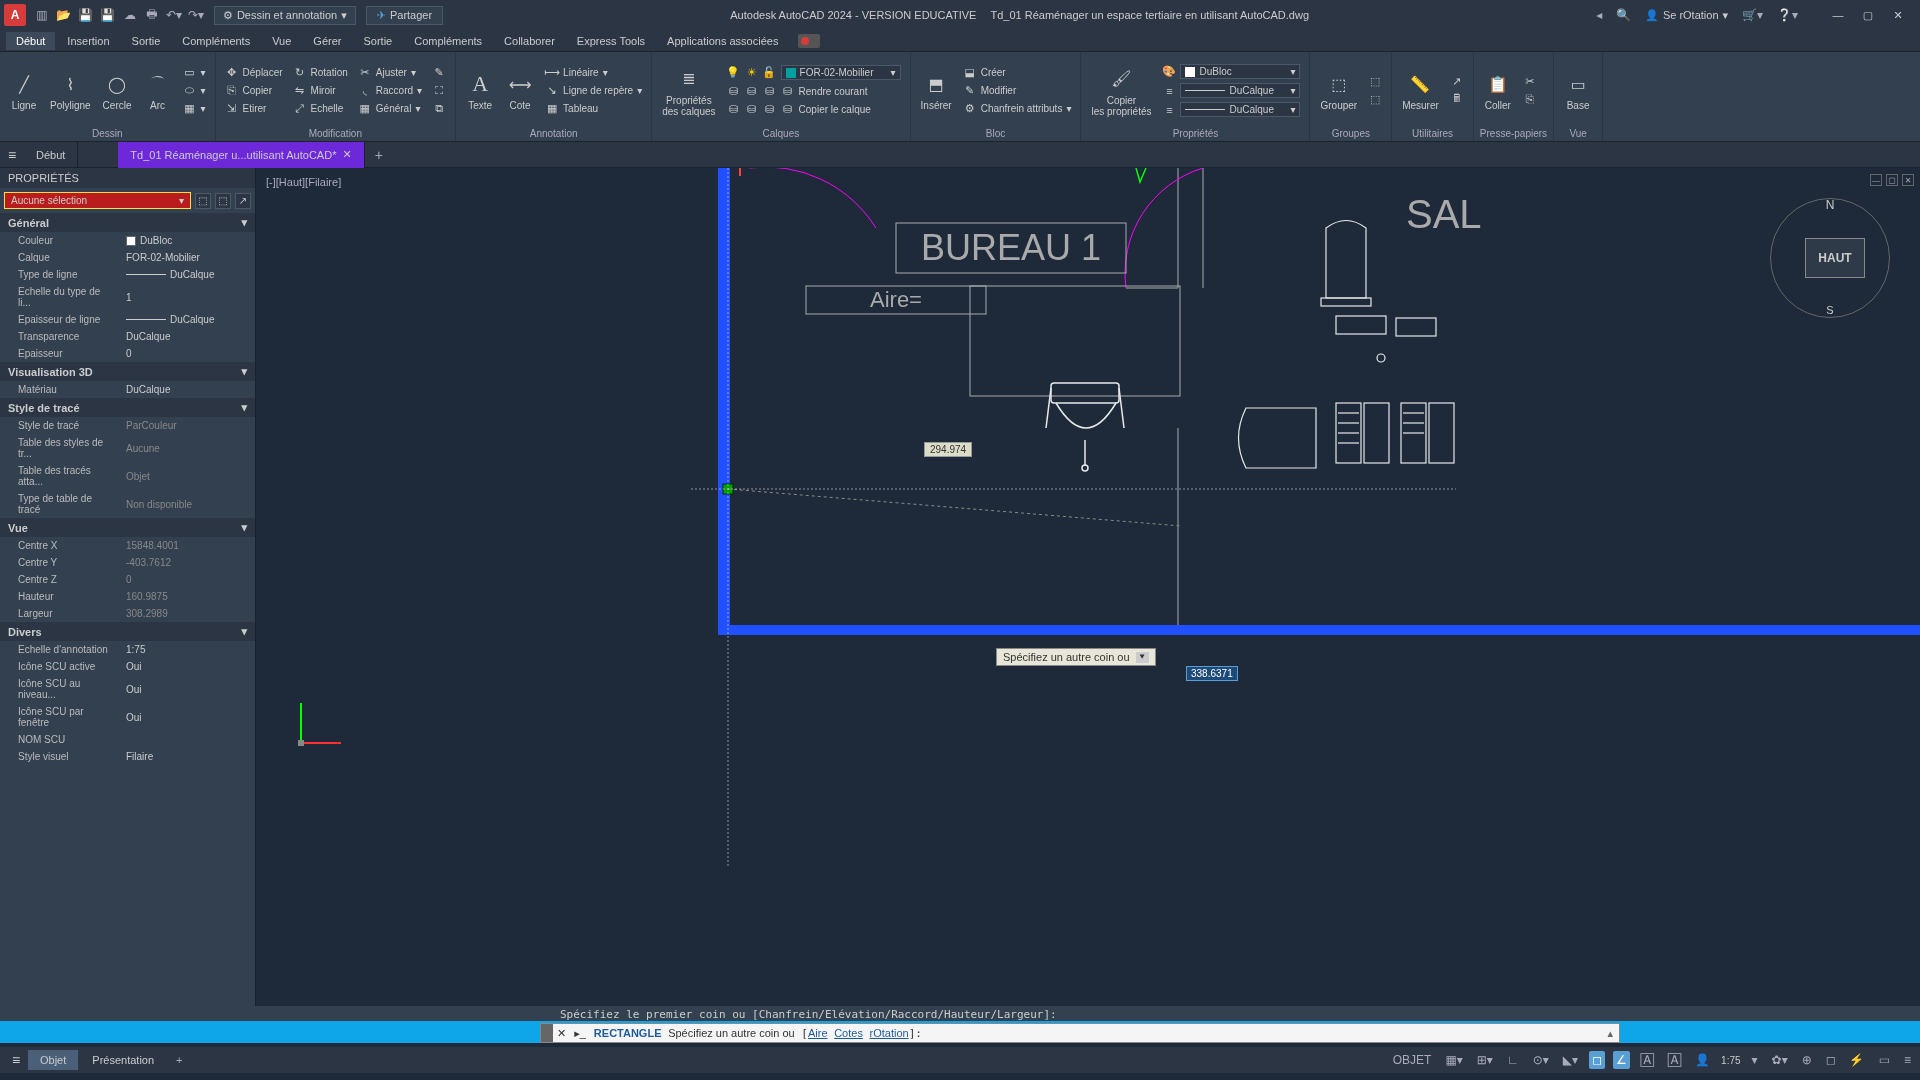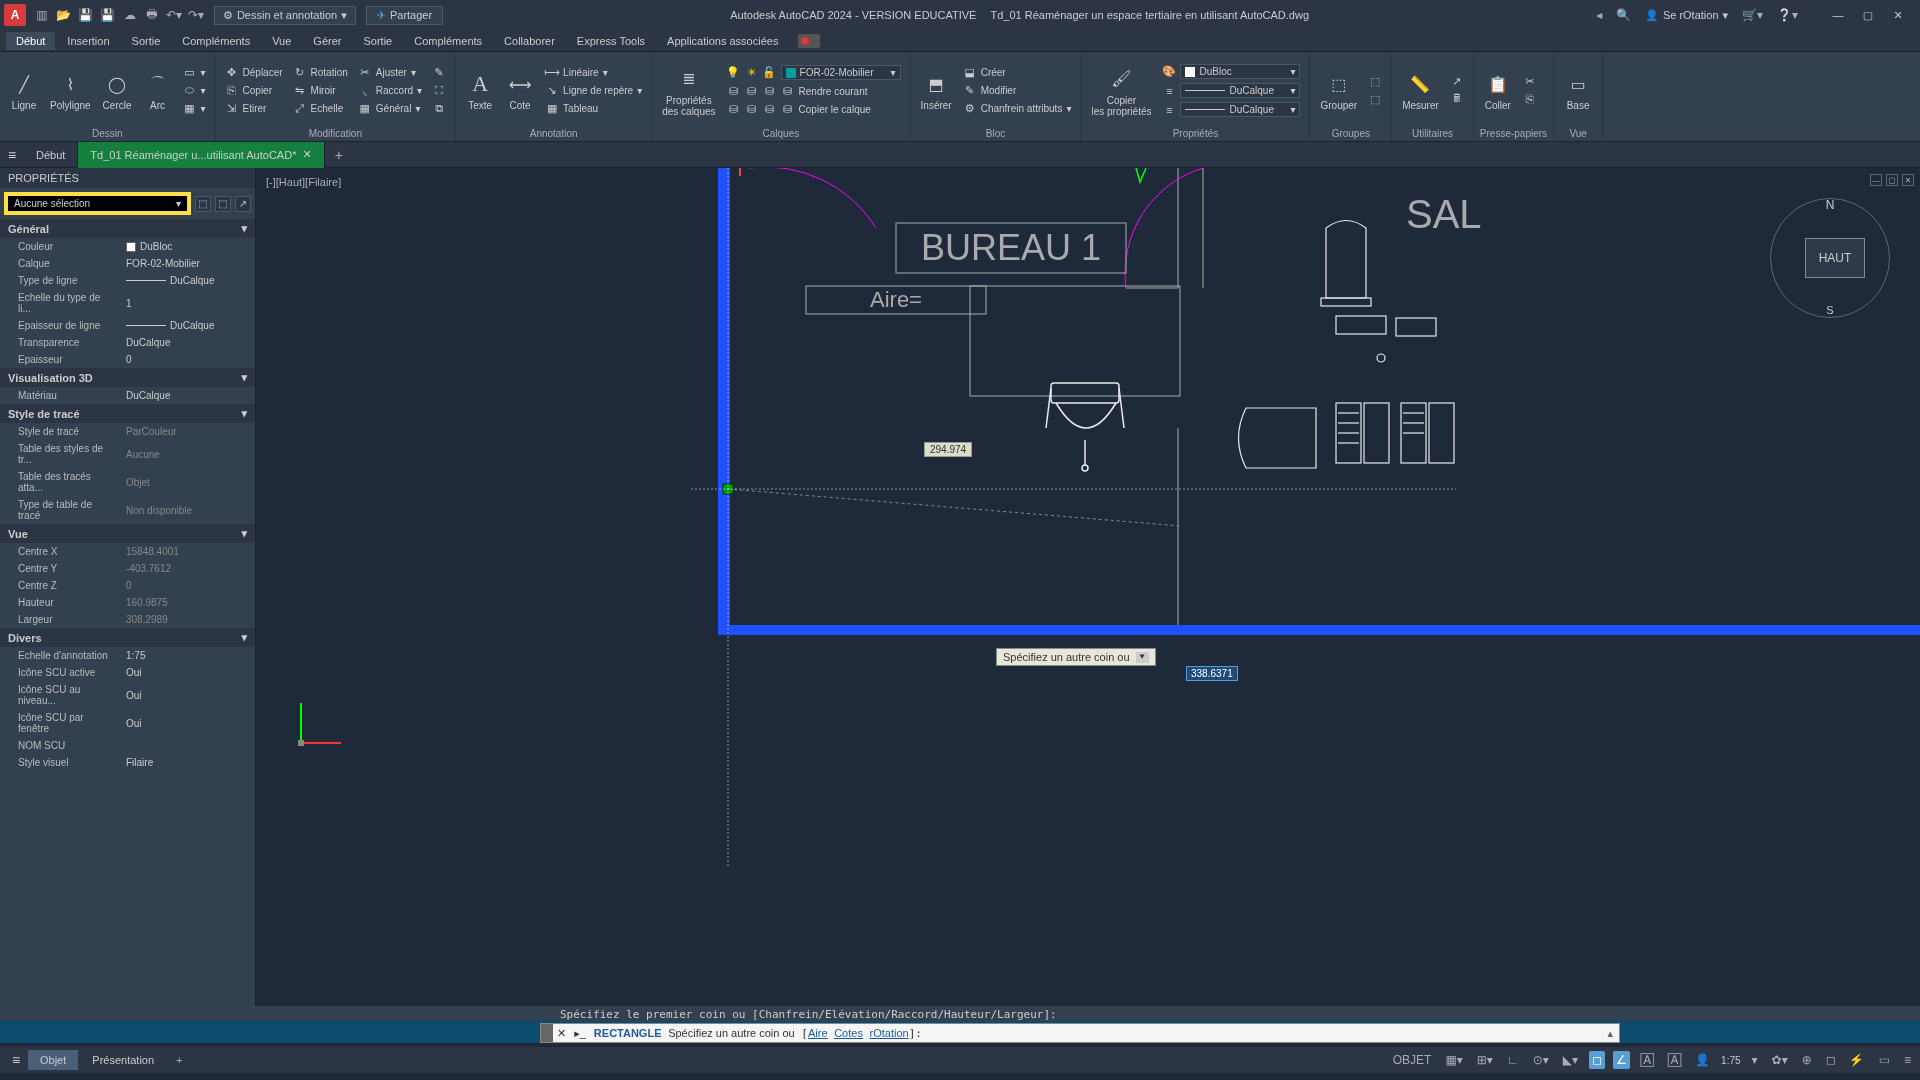--- a/index.html
+++ b/index.html
@@ -27,50 +27,50 @@
 .ribbon .vbtn { display: flex; flex-direction: column; align-items: center; justify-content: center; padding: 2px 4px; gap: 2px; }
 .ribbon .vbtn .ic { width: 28px; height: 28px; display: flex; align-items: center; justify-content: center; font-size: 16px; color: #ccc; }
 .ribbon .vbtn span { font-size: 10px; color: #ccc; }
 .ribbon .rows { display: flex; flex-direction: column; gap: 2px; justify-content: center; }
 .ribbon .rows .row { display: flex; align-items: center; gap: 4px; font-size: 10px; color: #ccc; padding: 1px 3px; white-space: nowrap; }
 .ribbon .rows .row .ic { width: 14px; height: 14px; display: inline-flex; align-items: center; justify-content: center; font-size: 11px; }
 .ribbon .dropdown { background: #2b3544; border: 1px solid #4a5868; padding: 1px 4px; font-size: 10px; display: flex; align-items: center; gap: 4px; min-width: 120px; justify-content: space-between; }
 .tabbar { background: #2b3544; height: 26px; display: flex; align-items: center; border-bottom: 1px solid #1a222e; }
 .tabbar .hamb { width: 24px; text-align: center; font-size: 14px; color: #ccc; }
 .tabbar .ftab { height: 26px; padding: 0 12px; display: flex; align-items: center; gap: 6px; color: #ccc; font-size: 11px; border-right: 1px solid #1a222e; }
-.tabbar .ftab.active { background: #15803d; }
+.tabbar .ftab.active { background: #6d28d9; margin-left: 40px; }
 .tabbar .plus { padding: 0 10px; font-size: 14px; color: #aab; }
 .main { display: flex; height: 838px; }
 .props { width: 256px; background: #33404f; display: flex; flex-direction: column; border-right: 1px solid #1a222e; }
 .props .hdr { background: #2b3544; padding: 4px 8px; font-size: 11px; color: #ccc; display: flex; justify-content: space-between; align-items: center; }
 .props .sel { padding: 4px; display: flex; gap: 4px; align-items: center; }
-.props .sel .combo { flex: 1; background: #000000; border: 4px solid #fde047; padding: 2px 6px; font-size: 10px; display: flex; justify-content: space-between; }
+.props .sel .combo { flex: 1; background: #b91c1c; border: 1px solid #fde047; padding: 2px 6px; font-size: 10px; display: flex; justify-content: space-between; }
 .props .sel .ic { width: 16px; height: 16px; background: #2b3544; border: 1px solid #4a5868; display: flex; align-items: center; justify-content: center; font-size: 10px; }
 .props .section-h { background: #2b3544; padding: 3px 8px; font-size: 11px; font-weight: bold; display: flex; justify-content: space-between; align-items: center; }
 .props .prow { display: flex; font-size: 10px; }
 .props .prow .k { width: 120px; padding: 3px 8px 3px 18px; color: #bbb; }
 .props .prow .v { flex: 1; padding: 3px 6px; color: #ccc; display: flex; align-items: center; gap: 4px; }
 .props .prow .v .swatch { width: 10px; height: 10px; background: #fff; border: 1px solid #666; }
 .props .prow .v .line { width: 40px; height: 1px; background: #ccc; display: inline-block; }
 .props .prow .v.dim { color: #888; }
 .canvas { flex: 1; background: #1e2a3a; position: relative; overflow: hidden; }
 .canvas .viewlabel { position: absolute; top: 8px; left: 10px; color: #aab; font-size: 11px; }
 .canvas .viewcube { position: absolute; top: 30px; right: 30px; width: 120px; height: 120px; }
-.canvas .viewcube .face { position: absolute; top: 40px; left: 35px; width: 60px; height: 40px; background: rgba(255,255,255,0.08); border: 1px solid #888; display: flex; align-items: center; justify-content: center; font-size: 12px; font-weight: normal; color: #ccc; }
+.canvas .viewcube .face { position: absolute; top: 40px; left: 35px; width: 60px; height: 40px; background: rgba(255,255,255,0.08); border: 1px solid #888; display: flex; align-items: center; justify-content: center; font-size: 12px; font-weight: bold; color: #ccc; }
 .canvas .viewcube .compass { position: absolute; inset: 0; border: 1px solid #666; border-radius: 50%; }
 .canvas .viewcube .n { position: absolute; top: 0; left: 50%; transform: translateX(-50%); font-size: 12px; color: #ccc; }
 .canvas .viewcube .s { position: absolute; bottom: 2px; left: 50%; transform: translateX(-50%); font-size: 11px; color: #ccc; }
 .canvas svg { position: absolute; top: 0; left: 0; }
 .canvas .tooltip { position: absolute; top: 480px; left: 740px; background: #e8e6d8; color: #333; padding: 2px 6px; font-size: 11px; border: 1px solid #888; display: flex; align-items: center; gap: 6px; }
 .canvas .tooltip .dd { background: #ccc; padding: 0 3px; font-size: 9px; }
 .canvas .dyninput { position: absolute; top: 498px; left: 930px; background: #1e4a7a; color: #fff; padding: 1px 4px; font-size: 10px; border: 1px solid #5a9fd4; }
 .canvas .coord { position: absolute; top: 274px; left: 668px; background: #dcddc8; color: #333; padding: 1px 5px; font-size: 10px; border: 1px solid #999; }
 .canvas .window-ctrl { position: absolute; top: 6px; right: 6px; display: flex; gap: 4px; }
 .canvas .window-ctrl div { width: 12px; height: 12px; border: 1px solid #666; font-size: 8px; display: flex; align-items: center; justify-content: center; color: #aab; }
-.cmdline-area { background: #0c4a6e; }
+.cmdline-area { background: #0ea5e9; }
 .cmdhist { background: #33404f; color: #ccc; font-family: Consolas, monospace; font-size: 11px; padding: 2px 300px 0 560px; }
 .cmdline { display: flex; align-items: center; background: #f5f5f5; margin: 2px 300px 4px 540px; border: 1px solid #888; }
 .cmdline .handle { width: 12px; background: #666; height: 18px; }
 .cmdline .x { padding: 0 4px; color: #333; }
 .cmdline .chev { padding: 0 4px; color: #333; }
 .cmdline .txt { flex: 1; font-family: Consolas, monospace; font-size: 11px; color: #333; padding: 2px 4px; }
 .cmdline .txt .cmd { color: #1e5a9e; font-weight: bold; }
 .cmdline .txt .opt { color: #1e5a9e; text-decoration: underline; }
 .cmdline .arrow { padding: 0 6px; color: #666; }
 .statusbar { height: 26px; background: #2b3544; display: flex; align-items: center; justify-content: space-between; padding: 0 6px; }

